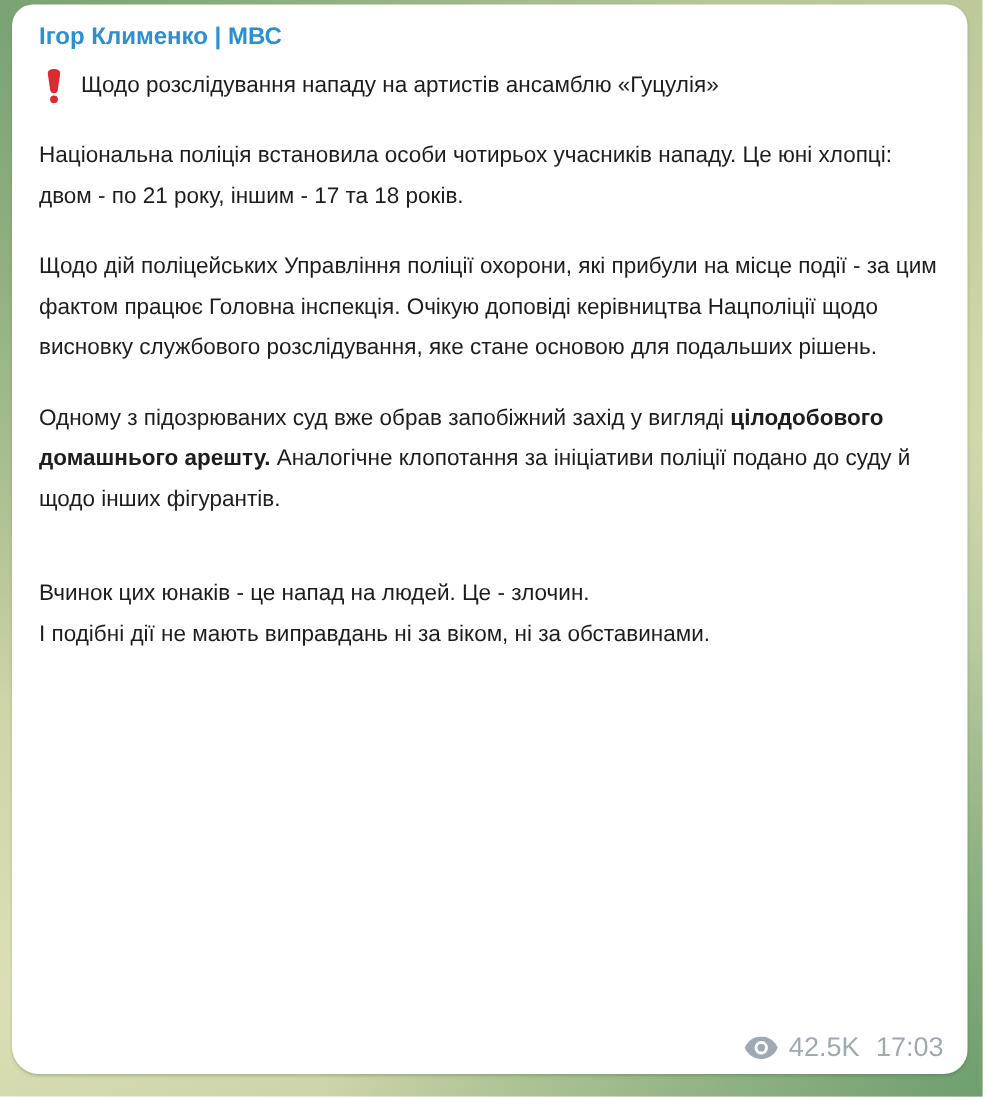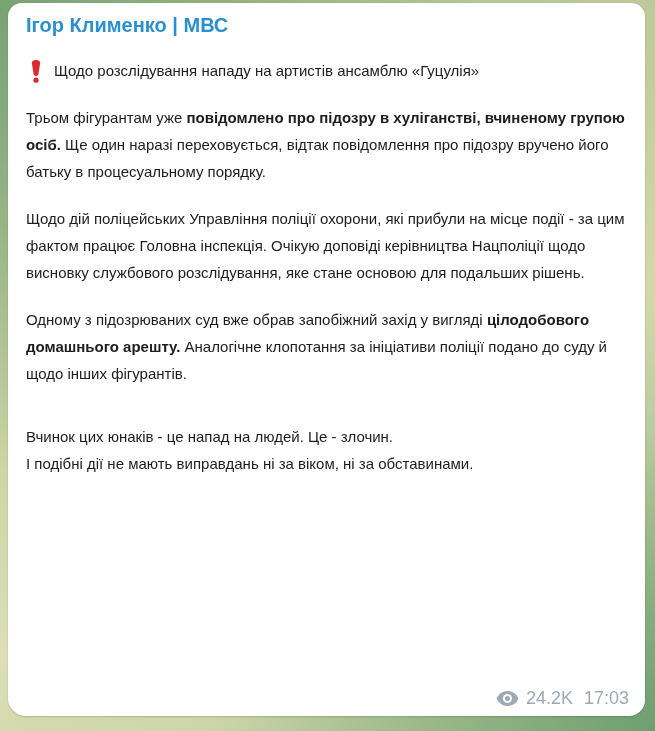--- a/index.html
+++ b/index.html
@@ -18,22 +18,22 @@
     position: absolute; left: 8px; top: 3px;
     width: 637px; height: 713px;
     background: #ffffff;
     border-radius: 14px 14px 16px 18px;
     box-sizing: border-box;
     padding: 10px 8px 12px 11px;
     box-shadow: 0 1px 2px rgba(60,80,60,0.25);
   }
   .channel-name {
     color: #2b8fd0; font-weight: bold;
-    font-size: 20px; line-height: 24px;
-    margin: 0 0 20px 7px;
+    font-size: 16px; line-height: 24px;
+    margin: 0 0 6px 7px;
     cursor: pointer;
     white-space: nowrap;
   }
   .msg-text { color: #1d1d1d; font-size: 15px; }
   .title-line {
     margin: 0 0 20px 7px; line-height: 27px;
     display: flex; align-items: center;
   }
   .excl-icon { display: inline-block; width: 16px; margin: 0 10px 0 2px; flex: 0 0 auto; }
   .excl-icon svg { display: block; }
@@ -67,33 +67,33 @@
       <span class="excl-icon">
         <svg width="16" height="24" viewBox="0 0 16 24" xmlns="http://www.w3.org/2000/svg">
           <path d="M8 1 C10.6 1 12.4 2.2 12.1 4.3 L10.5 15.1 C10.3 16.4 9.3 17.1 8 17.1 C6.7 17.1 5.7 16.4 5.5 15.1 L3.9 4.3 C3.6 2.2 5.4 1 8 1 Z" fill="#dc2a32"></path>
           <circle cx="8" cy="21.2" r="2.6" fill="#dc2a32"></circle>
         </svg>
       </span>
       <span>Щодо розслідування нападу на артистів ансамблю «Гуцулія»</span>
     </div>
 
     <div class="paragraphs msg-text">
-        <p class="msg-paragraph"><span>Трьом фігурантам уже </span><span class="bold">повідомлено про підозру в хуліганстві, вчиненому групою осіб.</span><span> Ще один наразі переховується, відтак повідомлення про підозру вручено його батьку в процесуальному порядку.</span></p>
+        <p class="msg-paragraph"><span>Національна поліція встановила особи чотирьох учасників нападу. Це юні хлопці: двом - по 21 року, іншим - 17 та 18 років.</span></p>
         <p class="msg-paragraph"><span>Щодо дій поліцейських Управління поліції охорони, які прибули на місце події - за цим фактом працює Головна інспекція. Очікую доповіді керівництва Нацполіції щодо висновку службового розслідування, яке стане основою для подальших рішень.</span></p>
         <p class="msg-paragraph"><span>Одному з підозрюваних суд вже обрав запобіжний захід у вигляді </span><span class="bold">цілодобового домашнього арешту.</span><span> Аналогічне клопотання за ініціативи поліції подано до суду й щодо інших фігурантів.</span></p>
         <p class="msg-paragraph extra-space"><span>Вчинок цих юнаків - це напад на людей. Це - злочин.
 І подібні дії не мають виправдань ні за віком, ні за обставинами.</span></p>
       </div>
 
     <div class="meta">
       <span class="eye-icon">
         <svg width="23" height="15" viewBox="0 0 24 16" xmlns="http://www.w3.org/2000/svg">
           <path d="M12 0 C6.8 0 2.3 3.2 0.3 8 C2.3 12.8 6.8 16 12 16 C17.2 16 21.7 12.8 23.7 8 C21.7 3.2 17.2 0 12 0 Z" fill="#9fa9b2"></path>
           <circle cx="12" cy="8" r="4.8" fill="#ffffff"></circle>
           <circle cx="12" cy="8" r="2.7" fill="#9fa9b2"></circle>
         </svg>
       </span>
-      <span class="views-count">24.2K</span>
+      <span class="views-count">42.5K</span>
       <span class="msg-time">17:03</span>
     </div>
 
   </div>
 </div>
 
 </body></html>

